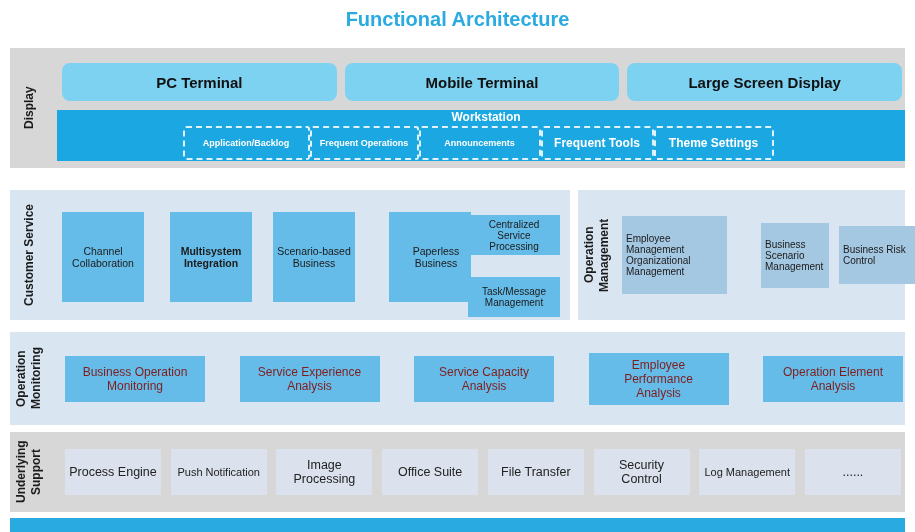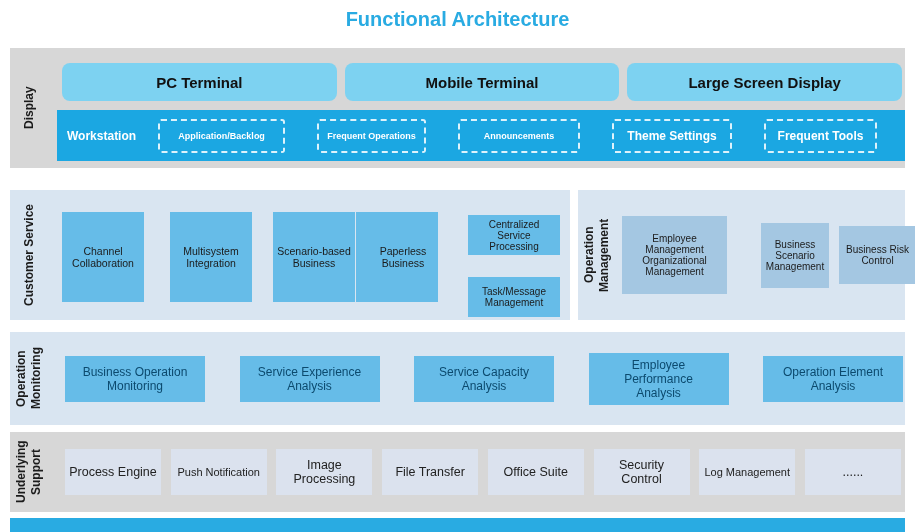--- a/index.html
+++ b/index.html
@@ -17,58 +17,58 @@
                 line-height:1.25; padding:6px 2px; }
   .band-content { flex:1; position:relative; }
 
   
   .band-display { top:48px; left:10px; width:895px; height:120px; background:var(--band-gray,#D7D7D7); }
   .terminals { position:absolute; top:15px; left:14px; right:3px; height:38px; display:flex; gap:8px; }
   .terminal { flex:1; background:var(--terminal-fill,#7DD2F1); border-radius:8px;
               display:flex; align-items:center; justify-content:center;
               font-weight:bold; font-size:15px; color:#111; }
   .workstation { position:absolute; top:62px; left:9px; right:0; height:51px;
-                 background:var(--workstation-fill,#1BA7E2); display:flex; align-items:center; }
+                 background:var(--workstation-fill,#1BA7E2); display:flex; align-items:center;flex-direction:column; }
   .ws-label { font-weight:bold; font-size:12px; color:#fff; margin-left:10px; white-space:nowrap; }
   .ws-items { flex:1; display:flex; align-items:center; justify-content:space-between; margin:0 28px 0 22px; }
   .ws-item { border:2px dashed rgba(255,255,255,0.85); border-radius:3px; color:#fff;
              display:flex; align-items:center; justify-content:center; font-weight:bold;
              height:34px; padding:0 6px; text-align:center; }
   .ws-item.small { font-size:9px; }
   .ws-item.large { font-size:12px; }
   .ws-item.i1 { width:127px; } .ws-item.i2 { width:109px; } .ws-item.i3 { width:122px; }
   .ws-item.i4 { width:113px; } .ws-item.i5 { width:120px; }
 
   
   .band-cs { top:190px; left:10px; width:560px; height:130px; background:var(--band-blue,#D9E5F1); }
   .cs-box { position:absolute; top:22px; width:82px; height:90px; background:var(--box-blue,#66BCE8);
             display:flex; align-items:center; justify-content:center; text-align:center;
             font-size:10.5px; color:#1b1b1b; padding:4px; }
-  .cs-box.p1 { left:14px; } .cs-box.p2 { left:122px; } .cs-box.p3 { left:225px; } .cs-box.p4 { left:308px;padding-left:16px; }
+  .cs-box.p1 { left:14px; } .cs-box.p2 { left:122px;font-weight:bold; } .cs-box.p3 { left:225px; } .cs-box.p4 { left:341px;padding-left:16px; }
   .cs-stack { position:absolute; left:420px; top:25px; width:92px; }
   .cs-stack-box { width:100%; height:40px; background:var(--box-blue,#66BCE8);
                   display:flex; align-items:center; justify-content:center; text-align:center;
                   font-size:10px; color:#1b1b1b; padding:2px 4px; }
   .cs-stack-box + .cs-stack-box { margin-top:22px; }
 
   
   .band-om { top:190px; left:578px; width:327px; height:130px; background:var(--band-blue,#D9E5F1); }
   .om-content { display:flex; align-items:center; padding-left:6px; gap:10px; }
   .om-box { background:var(--box-steel,#A4C7E2); display:flex; align-items:center; justify-content:center;
-            text-align:center; font-size:10px; color:#1b1b1b; padding:4px; }
+            text-align:left; font-size:10px; color:#1b1b1b; padding:4px; }
   .om-box.b1 { width:105px; height:78px; }
   .om-box.b2 { width:68px;  height:65px;margin-left:24px; }
   .om-box.b3 { width:77px;  height:58px; }
 
   
   .band-monitor { top:332px; left:10px; width:895px; height:93px; background:var(--band-blue,#D9E5F1); }
   .mon-content { display:flex; align-items:center; justify-content:space-between; padding:0 2px 0 17px; }
   .mon-box { width:140px; min-height:46px; background:var(--box-blue,#66BCE8);
              display:flex; align-items:center; justify-content:center; text-align:center;
-             font-size:12px; color:#0c4a6e; padding:5px 8px; }
+             font-size:12px; color:#7f1d1d; padding:5px 8px; }
   .mon-box.m4 { padding:5px 20px; }
 
   
   .band-support { top:432px; left:10px; width:895px; height:80px; background:var(--band-gray,#D7D7D7); }
   .sup-content { display:flex; align-items:center; justify-content:space-between; padding:0 4px 0 17px; }
   .sup-box { width:96px; height:46px; background:var(--box-light,#DBE2EE);
              display:flex; align-items:center; justify-content:center; text-align:center;
              font-size:12.5px; color:#222; padding:12px 4px; }
   .sup-box.sm { font-size:11px; }
 
@@ -89,22 +89,22 @@
         <div class="terminal">PC Terminal</div>
         <div class="terminal">Mobile Terminal</div>
         <div class="terminal">Large Screen Display</div>
       </div>
       <div class="workstation">
         <span class="ws-label">Workstation</span>
         <div class="ws-items">
           <div class="ws-item small i1">Application/Backlog</div>
           <div class="ws-item small i2">Frequent Operations</div>
           <div class="ws-item small i3">Announcements</div>
+          <div class="ws-item large i4">Frequent Tools</div>
           <div class="ws-item large i5">Theme Settings</div>
-          <div class="ws-item large i4">Frequent Tools</div>
         </div>
       </div>
     </div>
   </section>
 
   <section class="band band-cs">
     <div class="band-label">Customer Service</div>
     <div class="band-content">
       <div class="cs-box p1">Channel Collaboration</div>
       <div class="cs-box p2">Multisystem Integration</div>
@@ -136,22 +136,22 @@
       <div class="mon-box m5">Operation Element Analysis</div>
     </div>
   </section>
 
   <section class="band band-support">
     <div class="band-label">Underlying Support</div>
     <div class="band-content sup-content">
       <div class="sup-box">Process Engine</div>
       <div class="sup-box sm">Push Notification</div>
       <div class="sup-box">Image Processing</div>
+      <div class="sup-box">Office Suite</div>
       <div class="sup-box">File Transfer</div>
-      <div class="sup-box">Office Suite</div>
       <div class="sup-box">Security Control</div>
       <div class="sup-box sm">Log Management</div>
       <div class="sup-box">......</div>
     </div>
   </section>
 
   <div class="bottom-bar"></div>
 
 </div>
 

